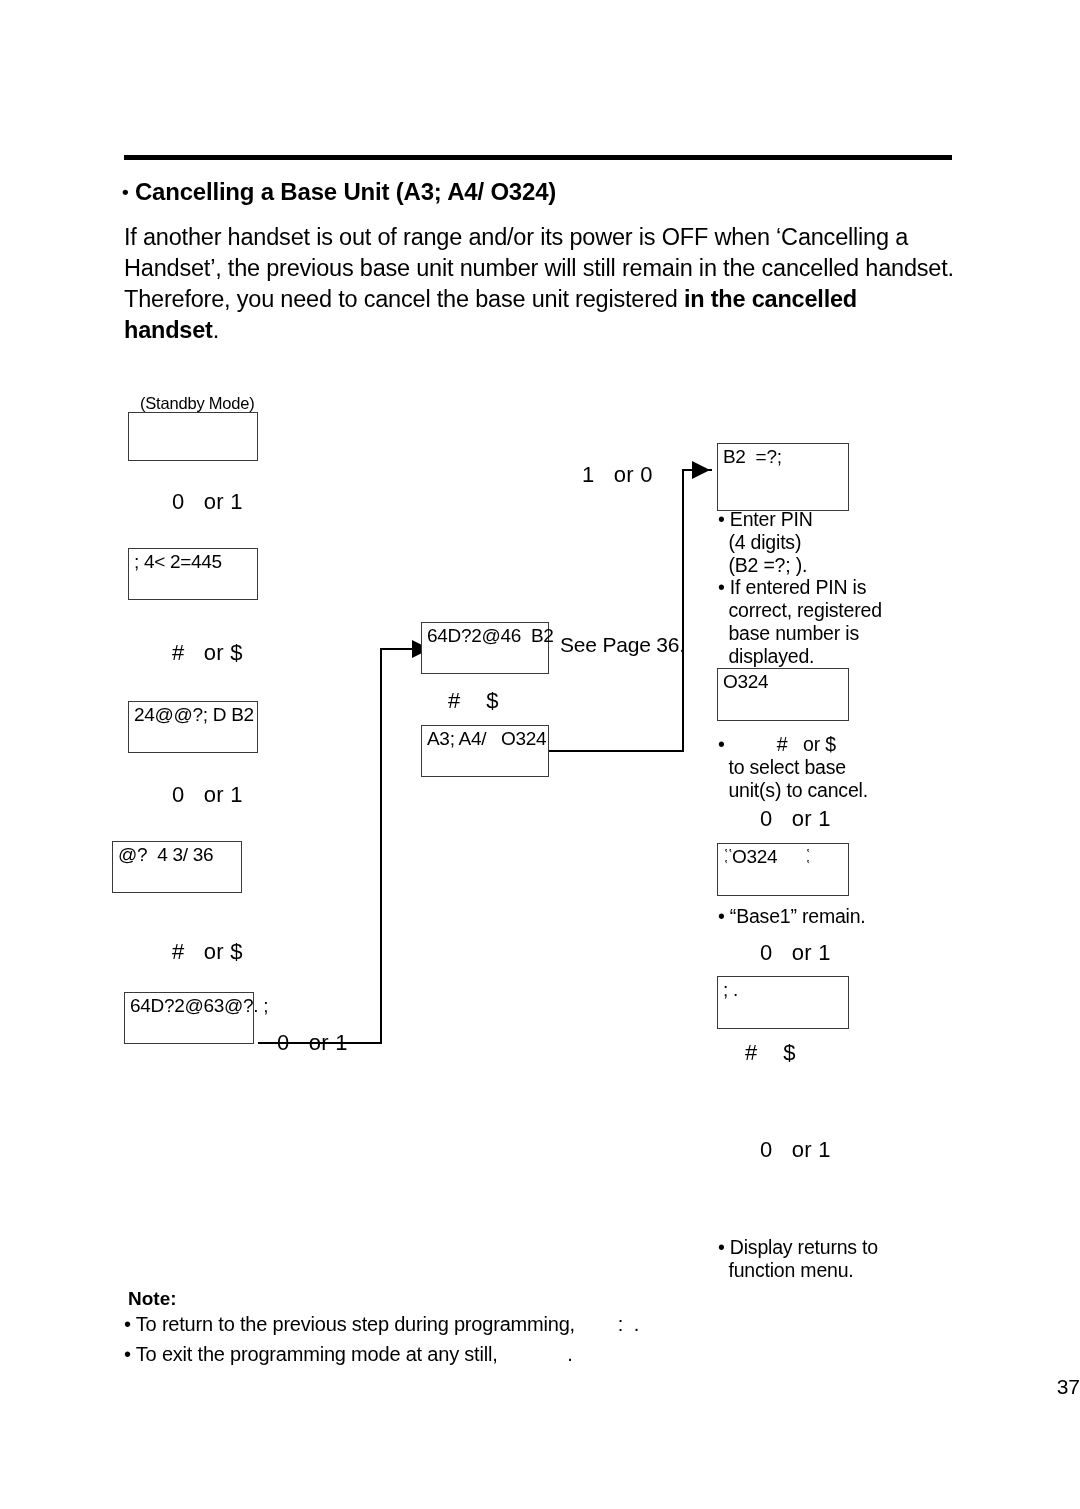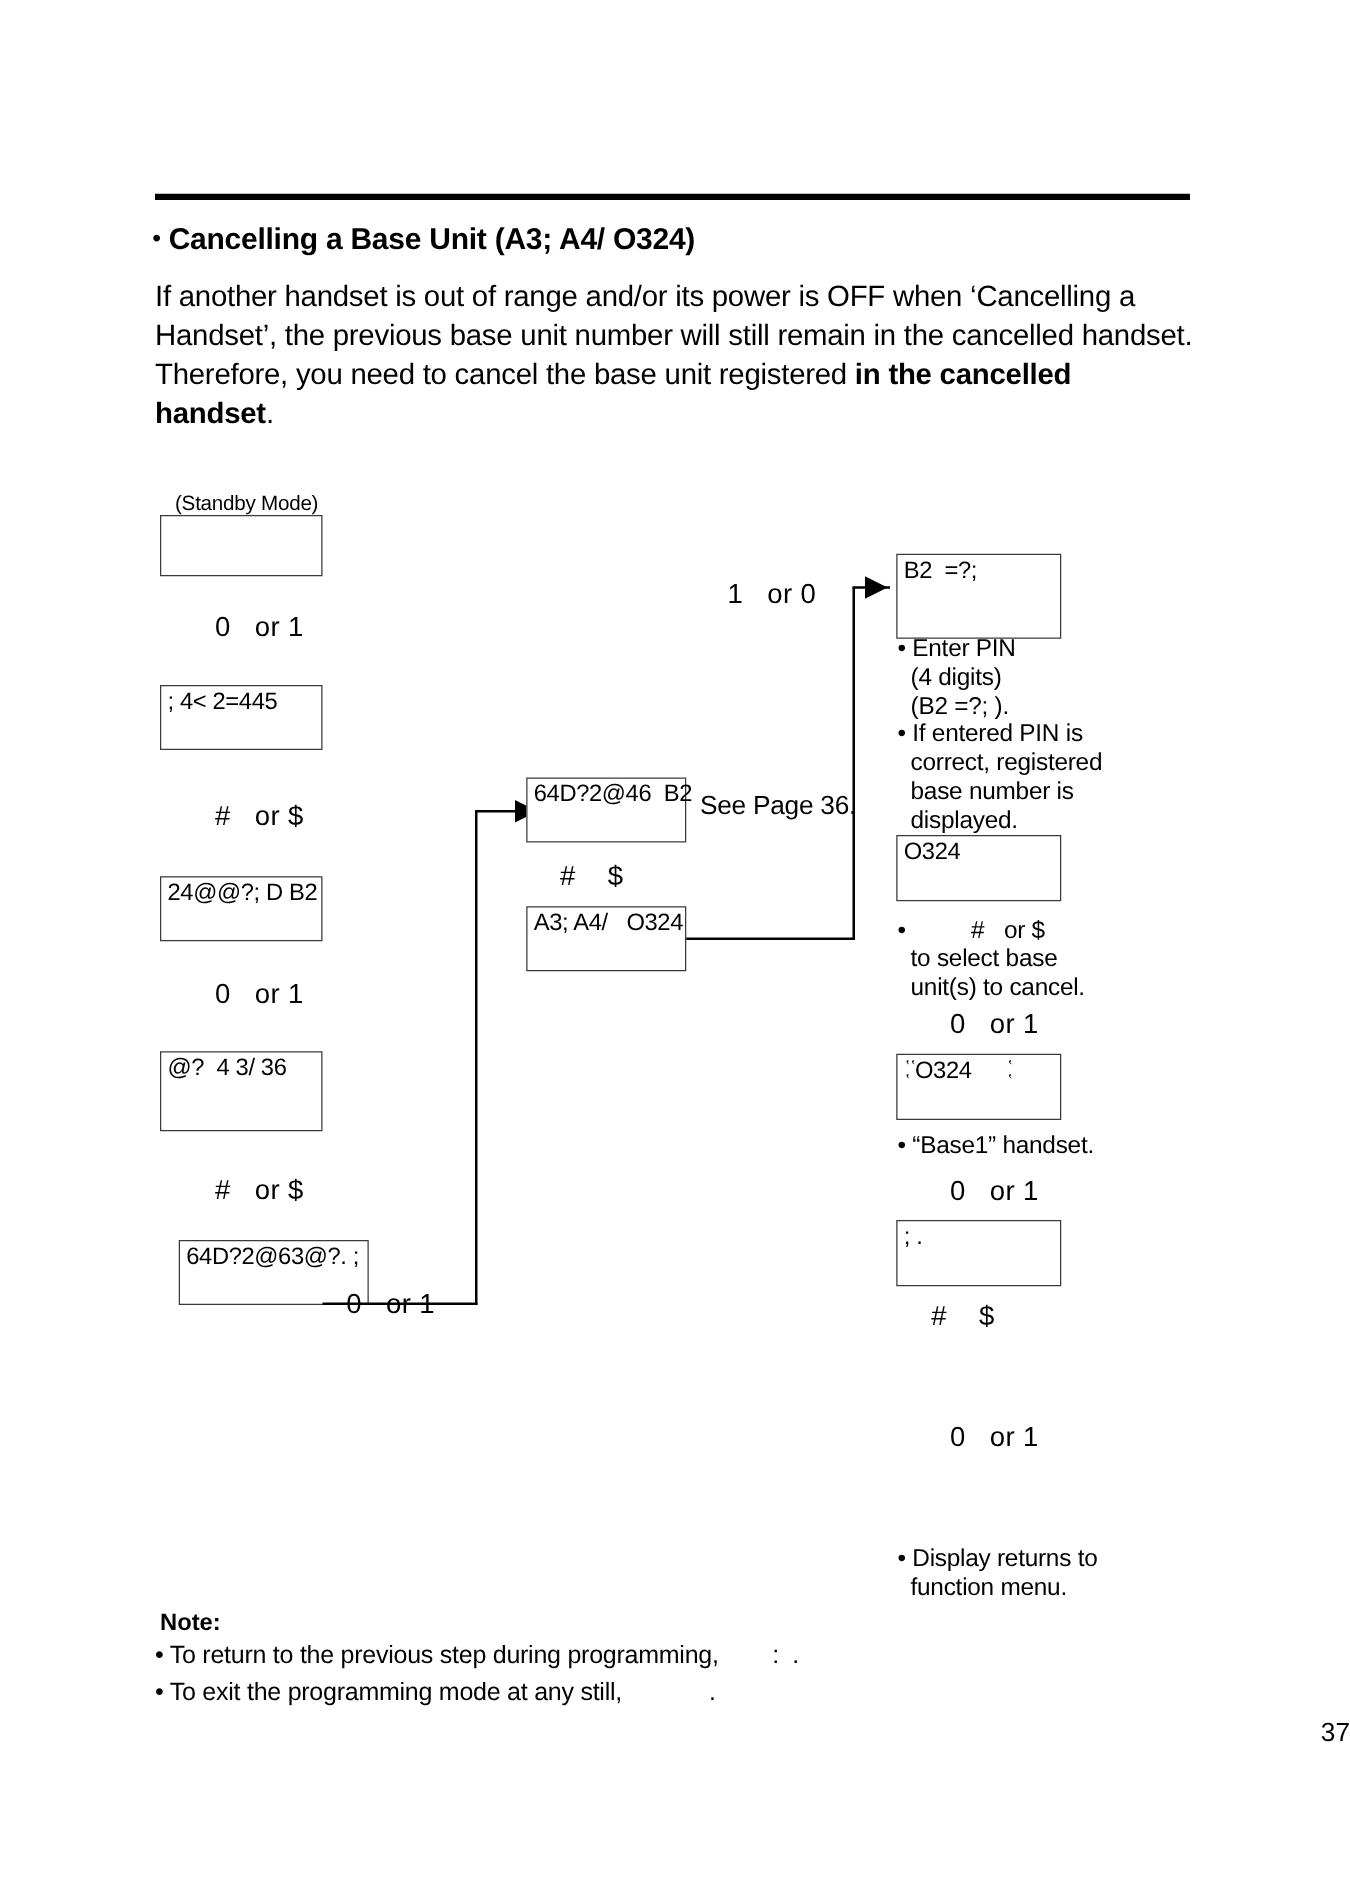--- a/index.html
+++ b/index.html
@@ -179,27 +179,27 @@
   </div>
 
   <div class="keycap" style="left:172px; top:640px;">#   or $</div>
 
   <div class="lcd" style="left:128px; top:701px; width:130px; height:52px;">
     <div class="txt">24@@?; D B2</div>
   </div>
 
   <div class="keycap" style="left:172px; top:782px;">0   or 1</div>
 
-  <div class="lcd" style="left:128px; top:841px; width:130px; height:64px;">
+  <div class="lcd" style="left:112px; top:841px; width:130px; height:52px;">
     <div class="txt">@?  4 3/ 36</div>
   </div>
 
   <div class="keycap" style="left:172px; top:939px;">#   or $</div>
 
-  <div class="lcd" style="left:143px; top:992px; width:152px; height:52px;">
+  <div class="lcd" style="left:124px; top:992px; width:130px; height:52px;">
     <div class="txt">64D?2@63@?. ;</div>
   </div>
 
   <div class="keycap" style="left:277px; top:1030px;">0   or 1</div>
 
   <div class="line-h" style="left:258px; top:1042px; width:124px;"></div>
   <div class="line-v" style="left:380px; top:649px; height:395px;"></div>
   <div class="line-h" style="left:380px; top:648px; width:34px;"></div>
   <div class="arrow-r" style="left:412px; top:640px;"></div>
 
@@ -246,21 +246,21 @@
   <div class="keycap" style="left:760px; top:806px;">0   or 1</div>
 
   <div class="lcd" style="left:717px; top:843px; width:132px; height:53px;">
     <div class="txt" style="left:14px;">O324</div>
     <span class="flash" style="left:6px; top:3px;">‛‛</span>
     <span class="flash" style="left:6px; top:14px;">‛</span>
     <span class="flash" style="left:88px; top:3px;">‛</span>
     <span class="flash" style="left:88px; top:14px;">‛</span>
   </div>
 
-  <div class="caption" style="left:718px; top:905px;">• “Base1” handset.</div>
+  <div class="caption" style="left:718px; top:905px;">• “Base1” remain.</div>
 
   <div class="keycap" style="left:760px; top:940px;">0   or 1</div>
 
   <div class="lcd" style="left:717px; top:976px; width:132px; height:53px;">
     <div class="txt">; .</div>
   </div>
 
   <div class="keycap" style="left:745px; top:1040px;">#    $</div>
 
 

